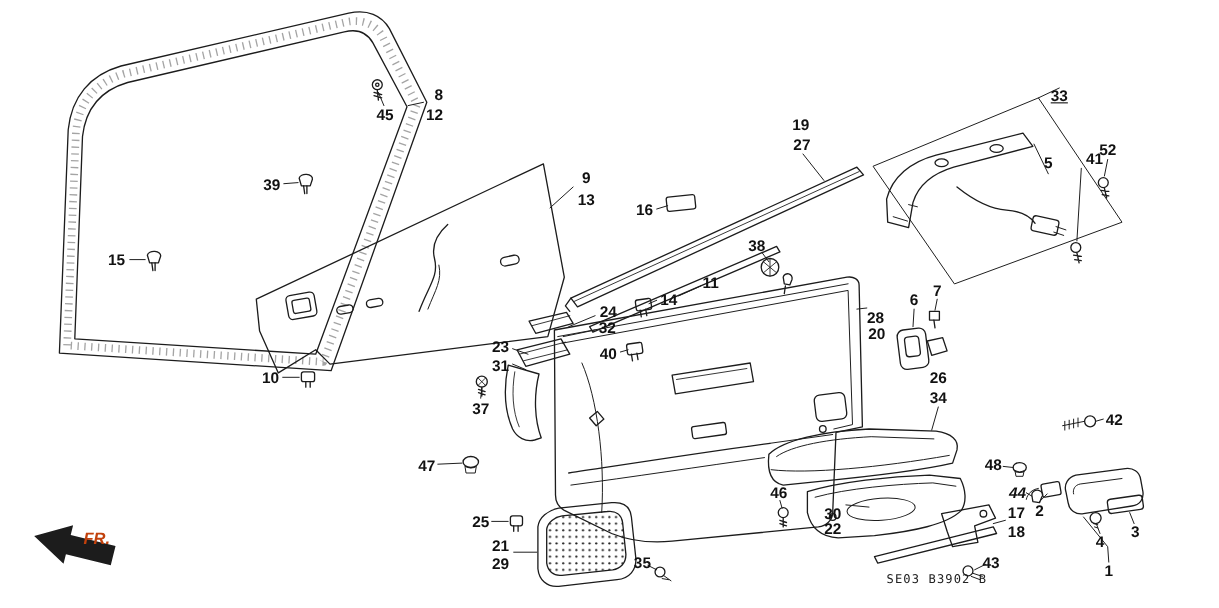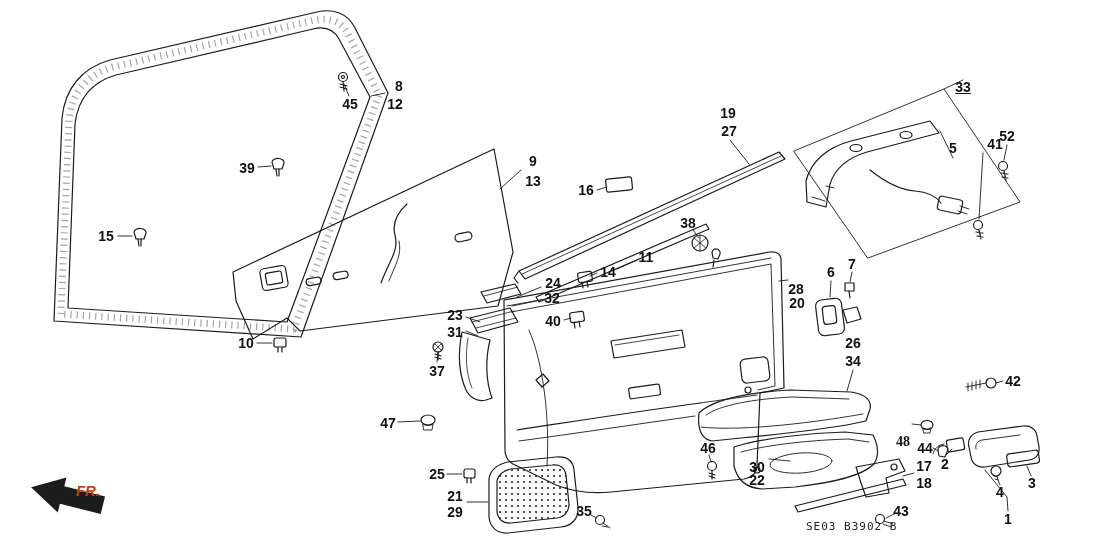--- a/index.html
+++ b/index.html
@@ -295,22 +295,22 @@
       <div class="callout" style="left: 797px; top: 272px; margin-top: 31px;">20</div>
       <div class="callout" style="left: 796px; top: 289px;">28</div>
       <div class="callout" style="left: 831px; top: 272px;">6</div>
       <div class="callout" style="left: 852px; top: 264px;">7</div>
       <div class="callout" style="left: 246px; top: 343px;">10</div>
       <div class="callout" style="left: 437px; top: 371px;">37</div>
       <div class="callout" style="left: 853px; top: 343px;">26</div>
       <div class="callout" style="left: 853px; top: 361px;">34</div>
       <div class="callout" style="left: 1013px; top: 381px;">42</div>
       <div class="callout" style="left: 388px; top: 423px;">47</div>
-      <div class="callout" style="left: 903px; top: 442px; font-family: Liberation Serif, serif;">48</div>
-      <div class="callout" style="left: 925px; top: 448px;">44</div>
+      <div class="callout" style="left: 903px; top: 422px;">48</div>
+      <div class="callout" style="left: 925px; top: 448px; font-style: italic;">44</div>
       <div class="callout" style="left: 945px; top: 464px;">2</div>
       <div class="callout" style="left: 708px; top: 448px;">46</div>
       <div class="callout" style="left: 757px; top: 452px; margin-top: 28px;">22</div>
       <div class="callout" style="left: 757px; top: 467px;">30</div>
       <div class="callout" style="left: 924px; top: 466px;">17</div>
       <div class="callout" style="left: 924px; top: 483px;">18</div>
       <div class="callout" style="left: 437px; top: 474px;">25</div>
       <div class="callout" style="left: 455px; top: 496px;">21</div>
       <div class="callout" style="left: 455px; top: 512px;">29</div>
       <div class="callout" style="left: 584px; top: 511px;">35</div>

